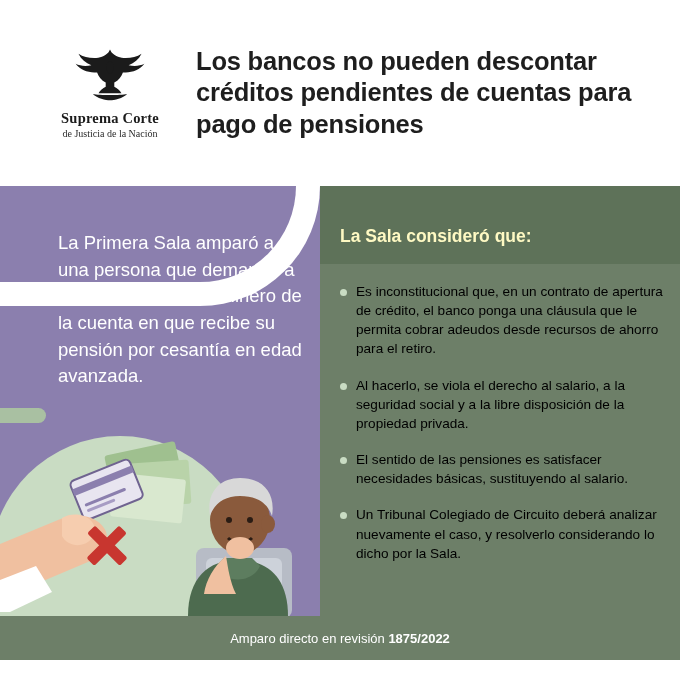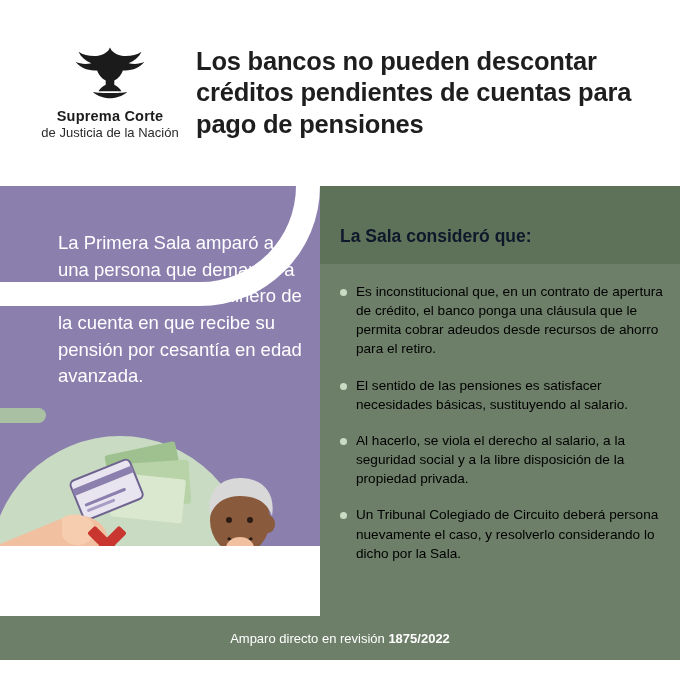--- a/index.html
+++ b/index.html
@@ -33,54 +33,55 @@
     display: flex;
     align-items: center;
   }
   .logo-block {
     width: 196px;
     padding-left: 24px;
     display: flex;
     flex-direction: column;
     align-items: center;
     justify-content: flex-end;
+    font-family: Liberation Serif, serif;
   }
   .eagle {
     width: 86px; height: 56px;
     display: block;
   }
   .logo-title {
     margin-top: 6px;
     font-size: 14.5px;
     font-weight: bold;
     color: #1b1b1b;
     letter-spacing: .2px;
     text-align: center;
   }
   .logo-sub {
-    font-size: 13px;
+    font-size: 10px;
     color: #2a2a2a;
     text-align: center;
     margin-top: 1px;
   }
   .headline {
     flex: 1;
     padding-right: 10px;
     font-size: 25.5px;
     font-weight: bold;
     line-height: 1.22;
     color: #1e1e1e;
     letter-spacing: -.2px;
   }
 
   
   .left-panel {
     position: absolute;
     left: 0; top: 186px;
-    width: 320px; height: 360px;
+    width: 320px; height: 430px;
     background: #8b7fae;
     overflow: hidden;
   }
   .left-panel .round {
     position: absolute;
     left: 0; top: 0;
     width: 320px; height: 120px;
     background: #ffffff;
     border-bottom-right-radius: 120px;
   }
@@ -125,21 +126,21 @@
     position: absolute;
     left: 0; top: 0;
     width: 360px; height: 78px;
     background: #5e7259;
   }
   .right-title {
     position: absolute;
     left: 20px; top: 40px;
     font-size: 17.5px;
     font-weight: bold;
-    color: #0f172a;
+    color: #fef9c3;
   }
   .bullets {
     position: absolute;
     left: 20px; top: 96px;
     width: 326px;
   }
   .bullet {
     display: flex;
     margin-bottom: 17px;
   }
@@ -262,29 +263,29 @@
   <div class="right-panel">
     <div class="strip"></div>
     <div class="right-title">La Sala consideró que:</div>
     <div class="bullets">
       <div class="bullet">
         <div class="dot"></div>
         <div class="btext">Es inconstitucional que, en un contrato de apertura de crédito, el banco ponga una cláusula que le permita cobrar adeudos desde recursos de ahorro para el retiro.</div>
       </div>
       <div class="bullet">
         <div class="dot"></div>
+        <div class="btext">Al hacerlo, se viola el derecho al salario, a la seguridad social y a la libre disposición de la propiedad privada.</div>
+      </div>
+      <div class="bullet">
+        <div class="dot"></div>
         <div class="btext">El sentido de las pensiones es satisfacer necesidades básicas, sustituyendo al salario.</div>
       </div>
       <div class="bullet">
         <div class="dot"></div>
-        <div class="btext">Al hacerlo, se viola el derecho al salario, a la seguridad social y a la libre disposición de la propiedad privada.</div>
-      </div>
-      <div class="bullet">
-        <div class="dot"></div>
-        <div class="btext">Un Tribunal Colegiado de Circuito deberá persona nuevamente el caso, y resolverlo considerando lo dicho por la Sala.</div>
+        <div class="btext">Un Tribunal Colegiado de Circuito deberá analizar nuevamente el caso, y resolverlo considerando lo dicho por la Sala.</div>
       </div>
     </div>
   </div>
 
   <div class="footer">
     <div class="footer-bar">
       <div class="footer-text"><span>Amparo directo en revisión </span><b>1875/2022</b></div>
     </div>
   </div>
 

